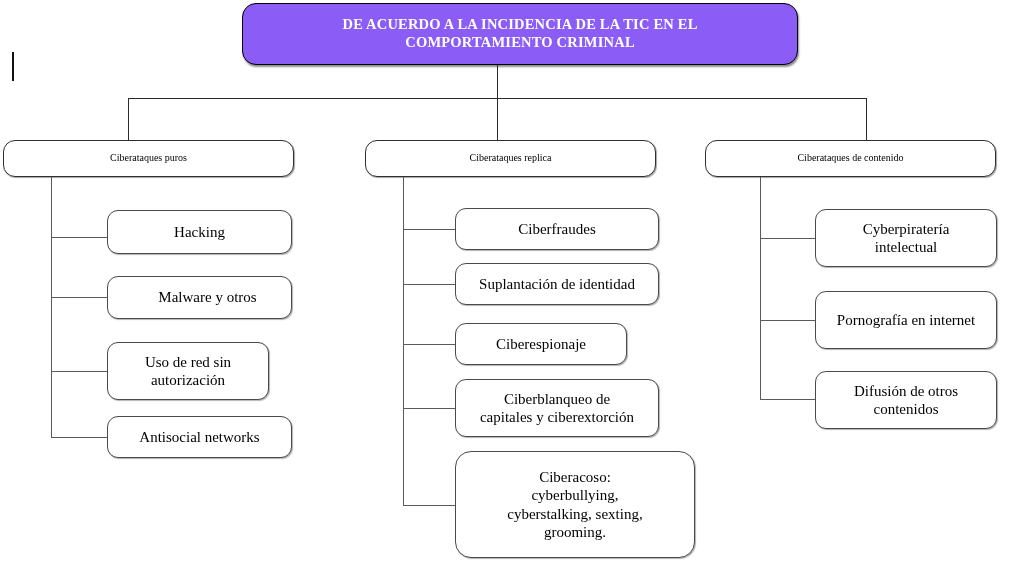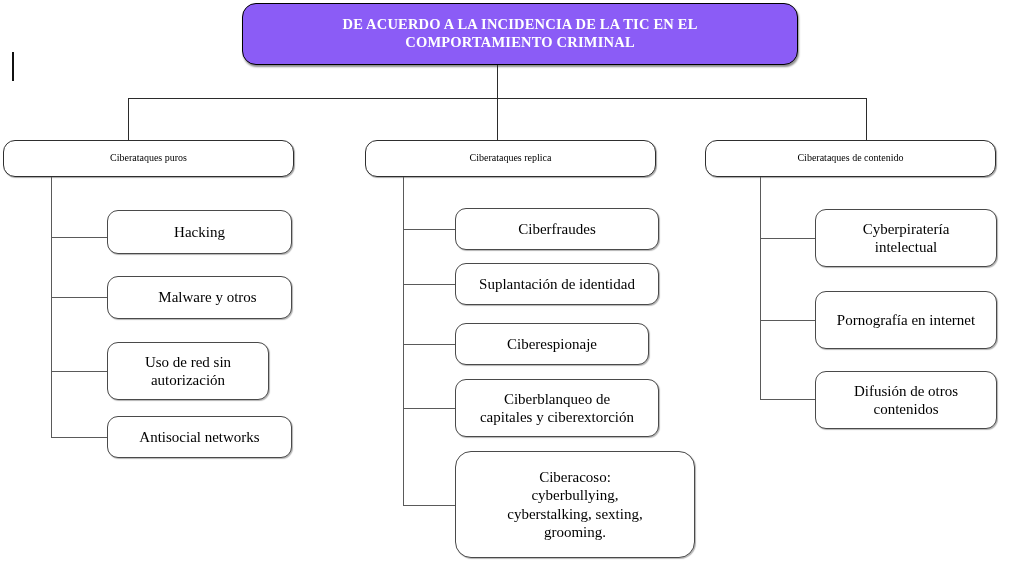--- a/index.html
+++ b/index.html
@@ -111,21 +111,21 @@
   <div class="node leaf-node" style="left:107px; top:416px; width:185px; height:42px;">Antisocial networks</div>
   <div class="conn conn-v" style="left:403px; top:177px; height:329px;"></div>
 
   <div class="conn conn-h" style="left:403px; top:229px; width:52px;"></div>
   <div class="node leaf-node" style="left:455px; top:208px; width:204px; height:42px;">Ciberfraudes</div>
 
   <div class="conn conn-h" style="left:403px; top:284px; width:52px;"></div>
   <div class="node leaf-node" style="left:455px; top:263px; width:204px; height:42px;">Suplantación de identidad</div>
 
   <div class="conn conn-h" style="left:403px; top:344px; width:52px;"></div>
-  <div class="node leaf-node" style="left:455px; top:323px; width:194px; height:42px;">Ciberespionaje</div>
+  <div class="node leaf-node" style="left:455px; top:323px; width:172px; height:42px;">Ciberespionaje</div>
 
   <div class="conn conn-h" style="left:403px; top:408px; width:52px;"></div>
   <div class="node leaf-node" style="left:455px; top:379px; width:204px; height:58px;">Ciberblanqueo de
 capitales y ciberextorción</div>
 
   <div class="conn conn-h" style="left:403px; top:505px; width:52px;"></div>
   <div class="node leaf-node leaf-tall" style="left:455px; top:451px; width:240px; height:107px;">Ciberacoso:
 cyberbullying,
 cyberstalking, sexting,
 grooming.</div>

